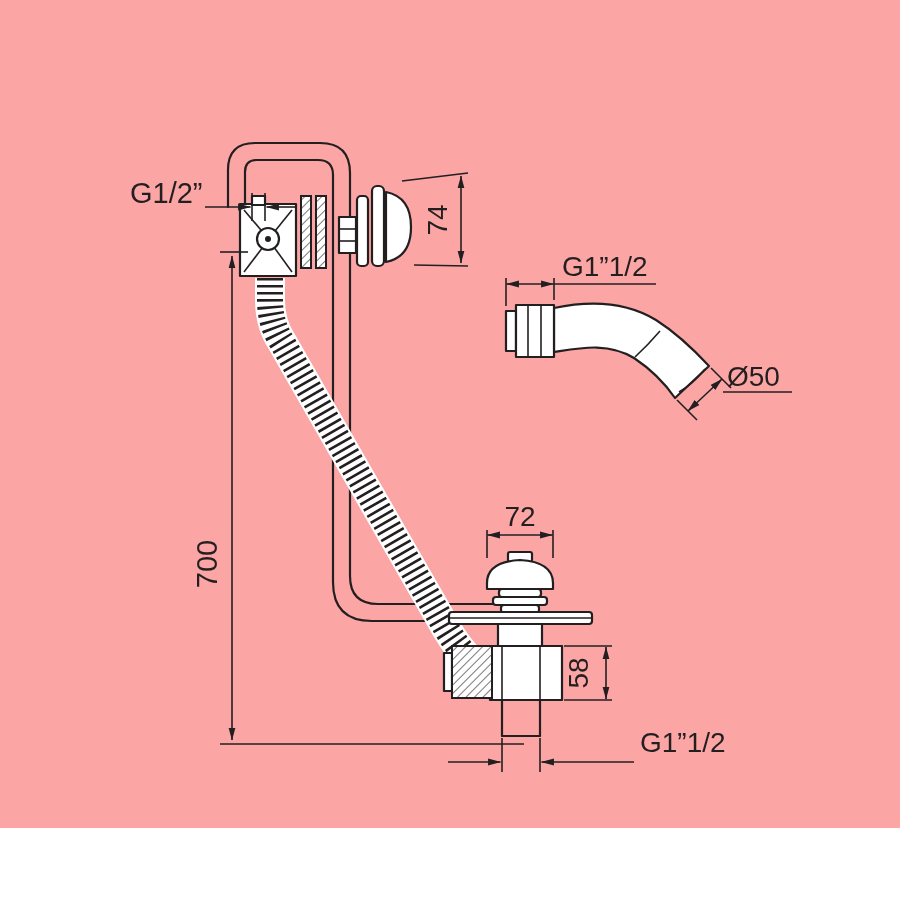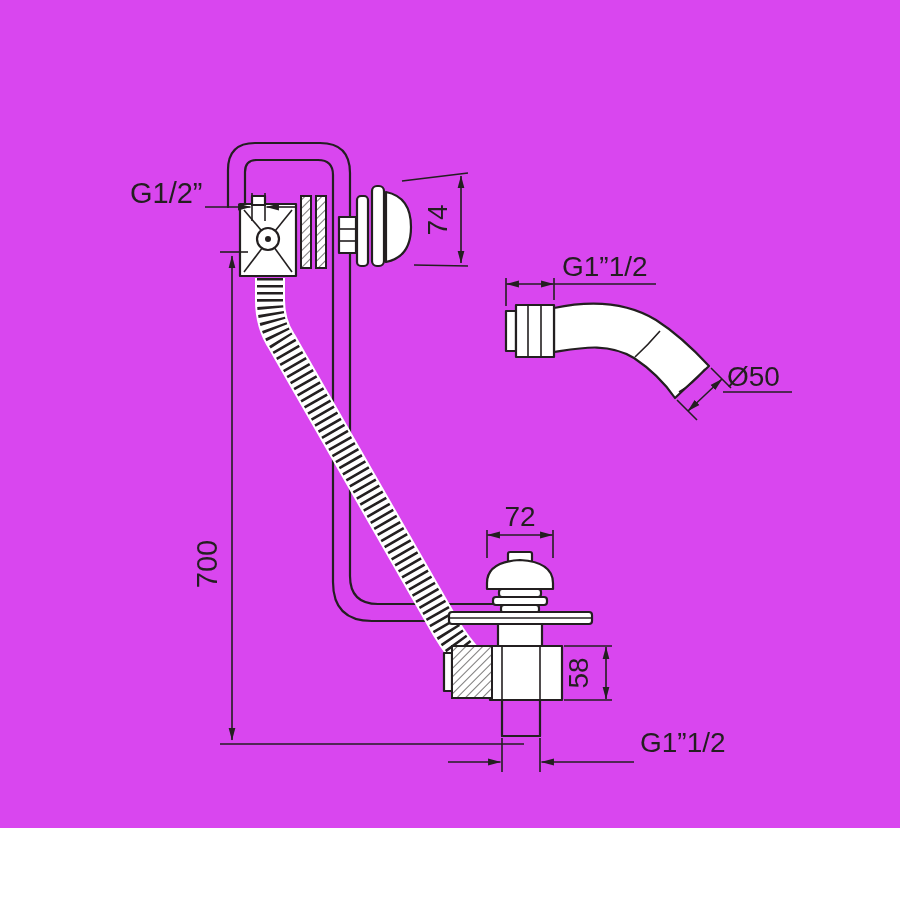--- a/index.html
+++ b/index.html
@@ -1,16 +1,16 @@
 <!DOCTYPE html>
 <html><head>
 <meta charset="utf-8">
 <style>
   html,body{margin:0;padding:0;background:#ffffff;}
-  .canvas{width:900px;height:828px;background:#d946ef;position:relative;overflow:hidden;}
+  .canvas{width:900px;height:828px;background:#fca5a5;position:relative;overflow:hidden;}
   svg{display:block;}
   svg text{
     font-family:"Liberation Sans", sans-serif;
     fill:#231f20;
   }
   .dim-text{font-size:28px;}
   .dim-text-lg{font-size:29px;}
   .part{stroke:#231f20;stroke-width:2.2;fill:none;stroke-linejoin:round;stroke-linecap:round;}
   .part-fill{stroke:#231f20;stroke-width:2.2;fill:#ffffff;stroke-linejoin:round;}
   .thin{stroke:#231f20;stroke-width:1.6;fill:none;}

